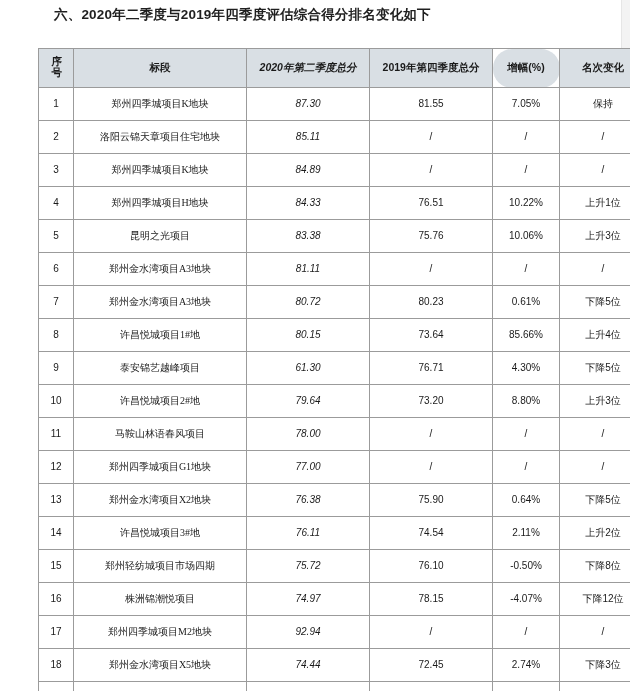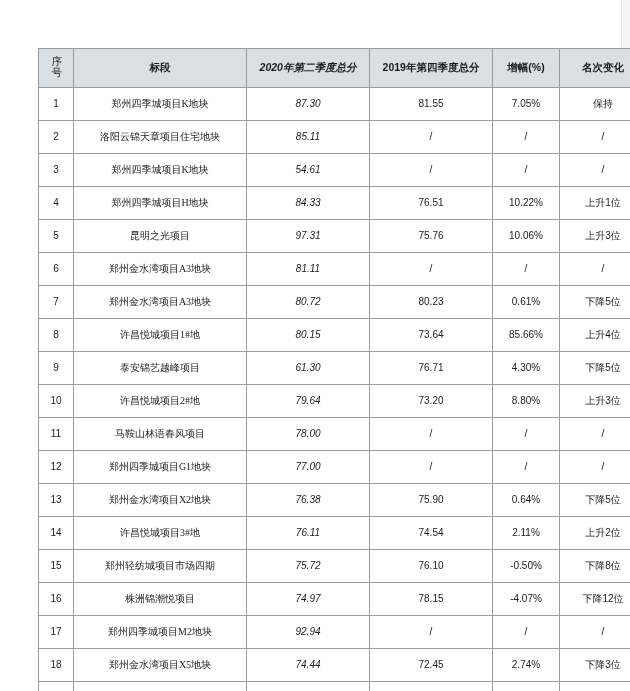--- a/index.html
+++ b/index.html
@@ -69,46 +69,47 @@
   table.grid thead th {
     background: #d9dfe4;
     font-weight: bold;
     height: 38px;
     font-size: 10.5px;
   }
   th.c0, td.c0 { width: 30px; }
   th.c1, td.c1 { width: 168px; margin-top: 12px; }
   th.c2, td.c2 { width: 118px; font-style: italic; }
   th.c3, td.c3 { width: 118px; }
-  th.c4, td.c4 { width: 62px; }
+  th.c4, td.c4 { width: 62px; border-radius: 19px; }
   th.c5, td.c5 { width: 82px; }
   table.grid tbody td {
     height: 32px;
     background: #ffffff;
   }
   td.c1 {
     font-size: 10px;
     padding: 1px 4px;
     font-family: Liberation Serif, serif;
   }
   .hdr-idx {
     display: inline-block;
     width: 9px;
     line-height: 1.05;
-    font-weight: normal;
+    font-weight: bold;
     font-size: 10.5px;
   }
 </style>
 </head>
 <body>
 
 <div class="page">
   <div class="left-rail"></div>
   <div class="right-rail"></div>
 
+  <div class="heading">六、2020年二季度与2019年四季度评估综合得分排名变化如下</div>
 
   <div class="table-wrap">
     <table class="grid">
       <thead>
         <tr>
           <th class="c0">
             <span class="hdr-idx">序号</span>
           </th>
           <th class="c1">标段</th>
           <th class="c2">2020年第二季度总分</th>
@@ -130,37 +131,37 @@
             <td class="c0">2</td>
             <td class="c1">洛阳云锦天章项目住宅地块</td>
             <td class="c2">85.11</td>
             <td class="c3">/</td>
             <td class="c4">/</td>
             <td class="c5">/</td>
           </tr>
           <tr>
             <td class="c0">3</td>
             <td class="c1">郑州四季城项目K地块</td>
-            <td class="c2">54.61</td>
+            <td class="c2">84.89</td>
             <td class="c3">/</td>
             <td class="c4">/</td>
             <td class="c5">/</td>
           </tr>
           <tr>
             <td class="c0">4</td>
             <td class="c1">郑州四季城项目H地块</td>
             <td class="c2">84.33</td>
             <td class="c3">76.51</td>
             <td class="c4">10.22%</td>
             <td class="c5">上升1位</td>
           </tr>
           <tr>
             <td class="c0">5</td>
             <td class="c1">昆明之光项目</td>
-            <td class="c2">97.31</td>
+            <td class="c2">83.38</td>
             <td class="c3">75.76</td>
             <td class="c4">10.06%</td>
             <td class="c5">上升3位</td>
           </tr>
           <tr>
             <td class="c0">6</td>
             <td class="c1">郑州金水湾项目A3地块</td>
             <td class="c2">81.11</td>
             <td class="c3">/</td>
             <td class="c4">/</td>

